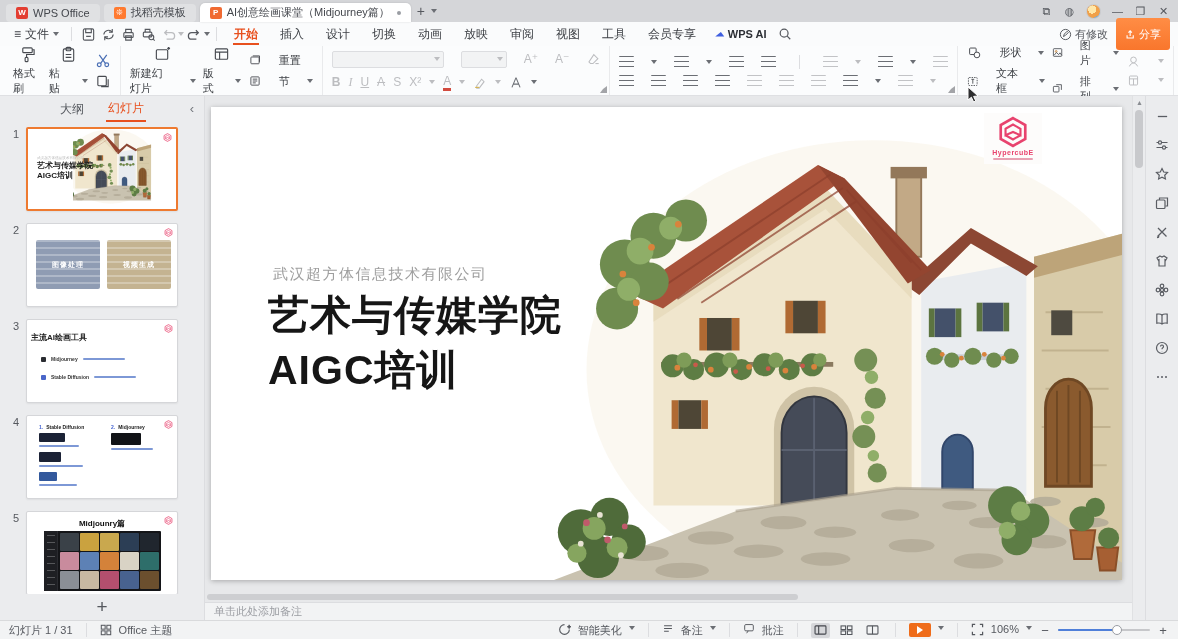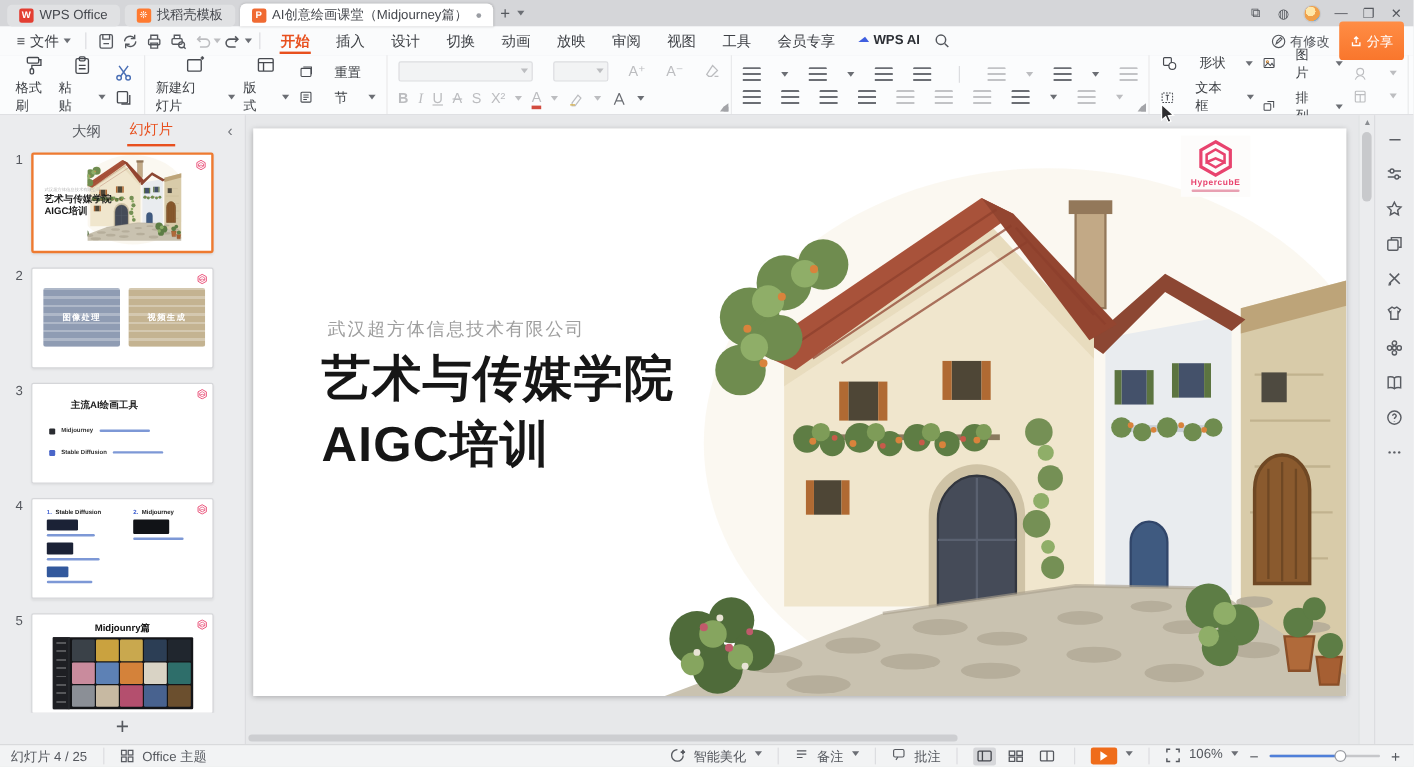--- a/index.html
+++ b/index.html
@@ -66,21 +66,21 @@
   .saddrow { height:26px; display:flex; align-items:center; justify-content:center; }
   .plusbtn { font-size:19px; color:#55585e; line-height:20px; padding:0 30px; }
 
   
   .t1company { position:absolute; left:9px; top:26px; font-size:4px; color:#b8b8b8; transform:scale(.9); transform-origin:left; }
   .t1title { position:absolute; left:9px; top:32px; font-size:8px; font-weight:bold; color:#1a1a1a; line-height:1.3; }
   .t1art { position:absolute; right:0; top:0; width:103px; height:84px; }
   .cloud { position:absolute; top:16px; width:64px; height:49px; border-radius:2px; display:flex; align-items:center; justify-content:center; color:#fff; font-size:7px; font-weight:bold; letter-spacing:1px;
            background-image:repeating-linear-gradient(to bottom, rgba(255,255,255,.28) 0 2px, transparent 2px 7px); }
   .cloud.l { left:9px; background-color:#8f9cb3; } .cloud.r { left:80px; background-color:#c4b391; }
-  .t3title { position:absolute; left:32px; top:12px; font-size:8px; font-weight:bold; color:#222; }
+  .t3title { position:absolute; left:4px; top:12px; font-size:8px; font-weight:bold; color:#222; }
   .t3row { position:absolute; left:14px; display:flex; align-items:center; gap:5px; font-size:5px; color:#333; font-weight:bold; }
   .linkbar { width:42px; height:2.5px; background:#7d98d6; border-radius:1px; }
   .dotico { width:5px; height:5px; border-radius:1px; }
   .t4h { position:absolute; display:flex; gap:3px; font-size:5px; font-weight:bold; color:#222; }
   .t4no { color:#3f5fd0; }
   .miniimg { position:absolute; background:#1b2236; border-radius:1px; }
   .minilink { position:absolute; height:2px; background:#7d98d6; border-radius:1px; }
   .t5title { position:absolute; top:6px; left:0; right:0; text-align:center; font-size:8px; font-weight:bold; color:#111; }
   .gallery { position:absolute; left:17px; top:19px; width:117px; height:60px; background:#141518; border-radius:1px; display:flex; }
   .galnav { width:14px; background:#1e1f23; border-right:1px solid #2a2b30; background-image:repeating-linear-gradient(to bottom, rgba(255,255,255,.25) 4px, rgba(255,255,255,.25) 5.5px, transparent 5.5px 11px); background-size:8px 100%; background-repeat:no-repeat; background-position:3px 0; }
@@ -777,20 +777,21 @@
               <use href="#logo-mark"></use>
             </svg>
           <div class="logotext">HypercubE</div>
           <div class="logobar"></div>
         </div>
       </div>
       <div class="hscroll">
           <div class="hthumb"></div>
         </div>
     </div>
+    <div class="notesbar">单击此处添加备注</div>
   </div>
 
   <div class="vscroll">
     <span class="vsarrow">▲</span>
     <div class="vthumb"></div>
   </div>
 
   <div class="rail">
     <span class="railico">
       <svg class="ic" width="13" height="13" viewBox="0 0 14 14" stroke="#5a5d63" stroke-width="1.4">
@@ -851,21 +852,21 @@
       <svg class="ic" width="14" height="14" viewBox="0 0 14 14" fill="#5a5d63">
           <circle cx="3" cy="7" r="1"></circle>
           <circle cx="7" cy="7" r="1"></circle>
           <circle cx="11" cy="7" r="1"></circle>
         </svg>
       </span>
   </div>
 </div>
 
 <div class="statusbar">
-  <span>幻灯片 4 / 25</span>
+  <span>幻灯片 1 / 31</span>
   <div class="vsep"></div>
   <svg class="ic" width="12" height="12" viewBox="0 0 14 14" fill="none" stroke="#55585e" stroke-width="1.2">
       <rect x="1.5" y="1.5" width="4.5" height="4.5"></rect>
       <rect x="8" y="1.5" width="4.5" height="4.5"></rect>
       <rect x="1.5" y="8" width="4.5" height="4.5"></rect>
       <rect x="8" y="8" width="4.5" height="4.5"></rect>
     </svg>
   <span>Office 主题</span>
 
   <div class="sb-right">

